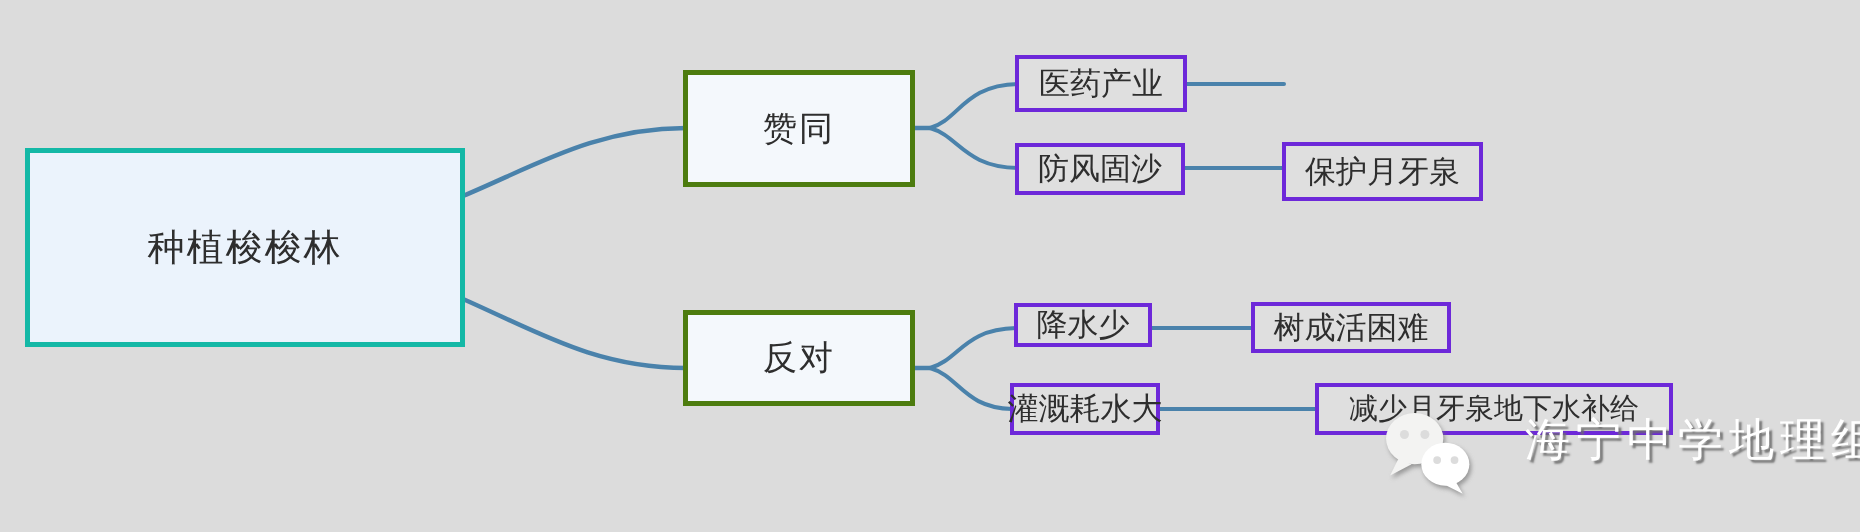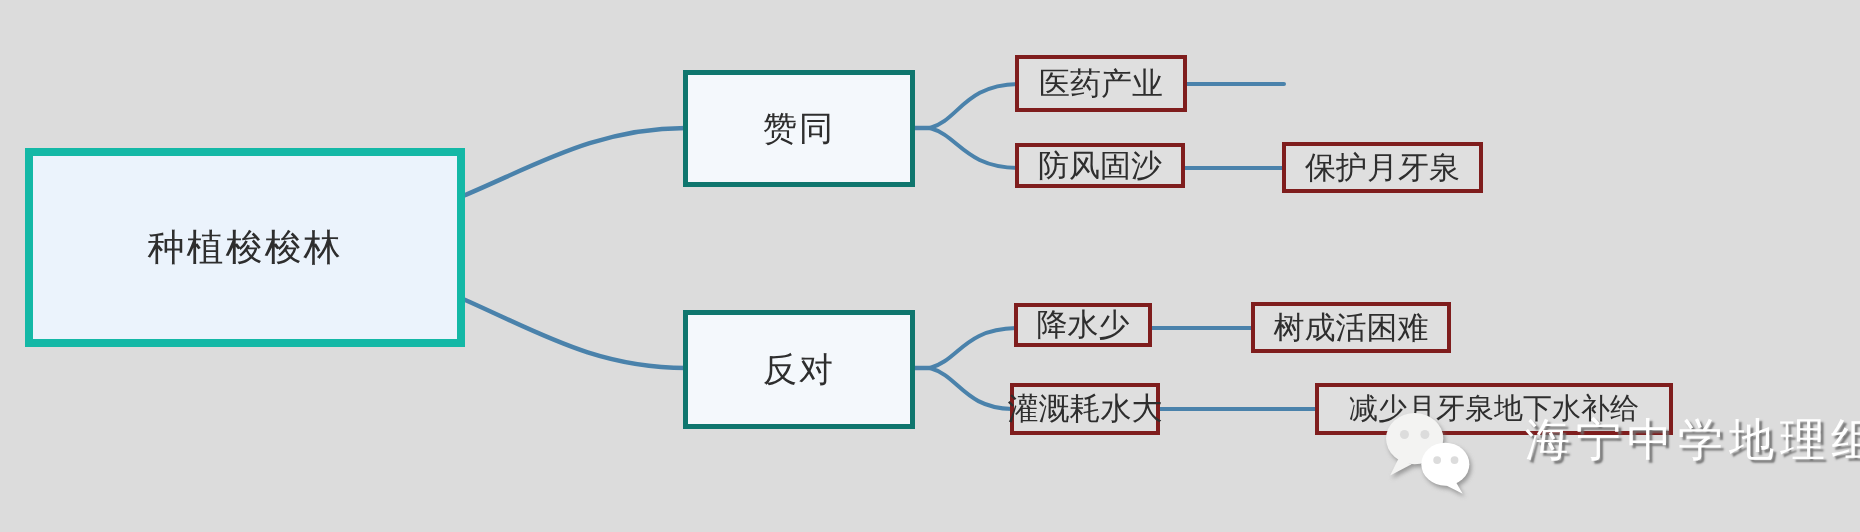--- a/index.html
+++ b/index.html
@@ -18,33 +18,33 @@
   }
   .node{
     position:absolute;
     box-sizing:border-box;
     display:flex;align-items:center;justify-content:center;
     color:#2e2e2e;
     text-align:center;
     white-space:nowrap;
   }
   .node.root{
-    border:8px solid #14b8a6;
+    border:5px solid #14b8a6;
     background:#ebf3fc;
     font-size:37px;
     letter-spacing:2px;
   }
   .node.branch{
-    border:5px solid #0f766e;
+    border:5px solid #4d7c0f;
     background:#f4f8fc;
     font-size:34px;
     letter-spacing:2px;
   }
   .node.leaf{
-    border:4px solid #7f1d1d;
+    border:4px solid #6d28d9;
     background:#dfdfdf;
     font-size:31px;
   }
   .node.leaf.long{
     font-size:29px;
     letter-spacing:0px;
   }
   .watermark{
     position:absolute;left:1384px;top:410px;width:476px;height:110px;
     display:flex;
@@ -86,28 +86,28 @@
       <path stroke-width="4" d="M 930 368 C 959 376, 964 408, 1012 409"></path>
       <path stroke-width="4" d="M 1150 328 L 1253 328"></path>
       <path stroke-width="4" d="M 1158 409 L 1317 409"></path>
     </g>
   </svg>
 
   <div class="node root" style="left:25px;top:148px;width:440px;height:199px;">种植梭梭林</div>
 
   <div class="node branch" style="left:683px;top:70px;width:232px;height:117px;">赞同</div>
 
-  <div class="node branch" style="left:683px;top:310px;width:232px;height:119px;">反对</div>
+  <div class="node branch" style="left:683px;top:310px;width:232px;height:96px;">反对</div>
 
   <div class="node leaf" style="left:1015px;top:55px;width:172px;height:57px;">医药产业</div>
 
 
-  <div class="node leaf" style="left:1015px;top:143px;width:170px;height:45px;">防风固沙</div>
+  <div class="node leaf" style="left:1015px;top:143px;width:170px;height:52px;">防风固沙</div>
 
-  <div class="node leaf" style="left:1282px;top:142px;width:201px;height:51px;">保护月牙泉</div>
+  <div class="node leaf" style="left:1282px;top:142px;width:201px;height:59px;">保护月牙泉</div>
 
   <div class="node leaf" style="left:1014px;top:303px;width:138px;height:44px;">降水少</div>
 
   <div class="node leaf" style="left:1010px;top:383px;width:150px;height:52px;">灌溉耗水大</div>
 
   <div class="node leaf" style="left:1251px;top:302px;width:200px;height:51px;">树成活困难</div>
 
   <div class="node leaf long" style="left:1315px;top:383px;width:358px;height:52px;">减少月牙泉地下水补给</div>
 
   <div class="watermark">

